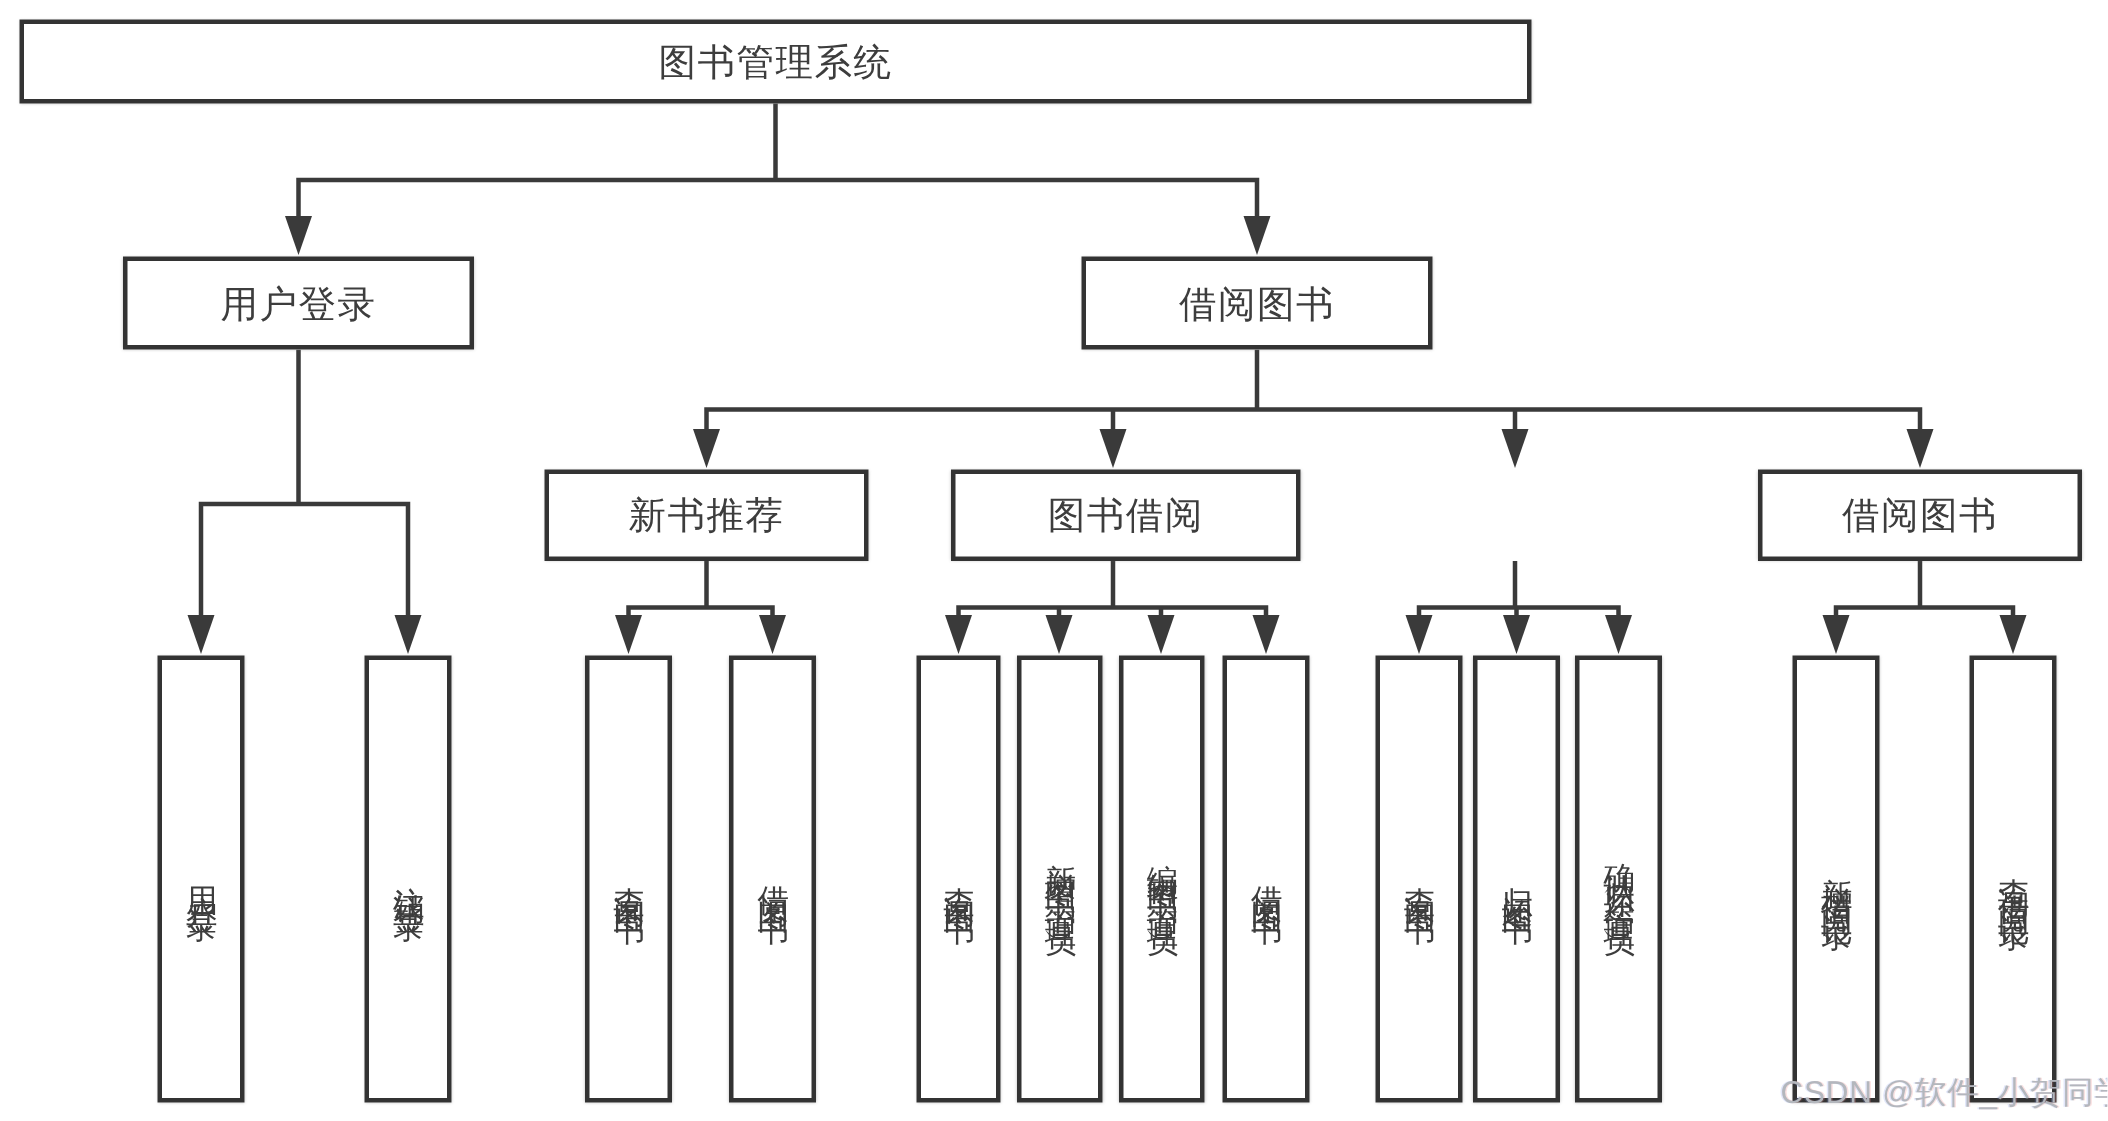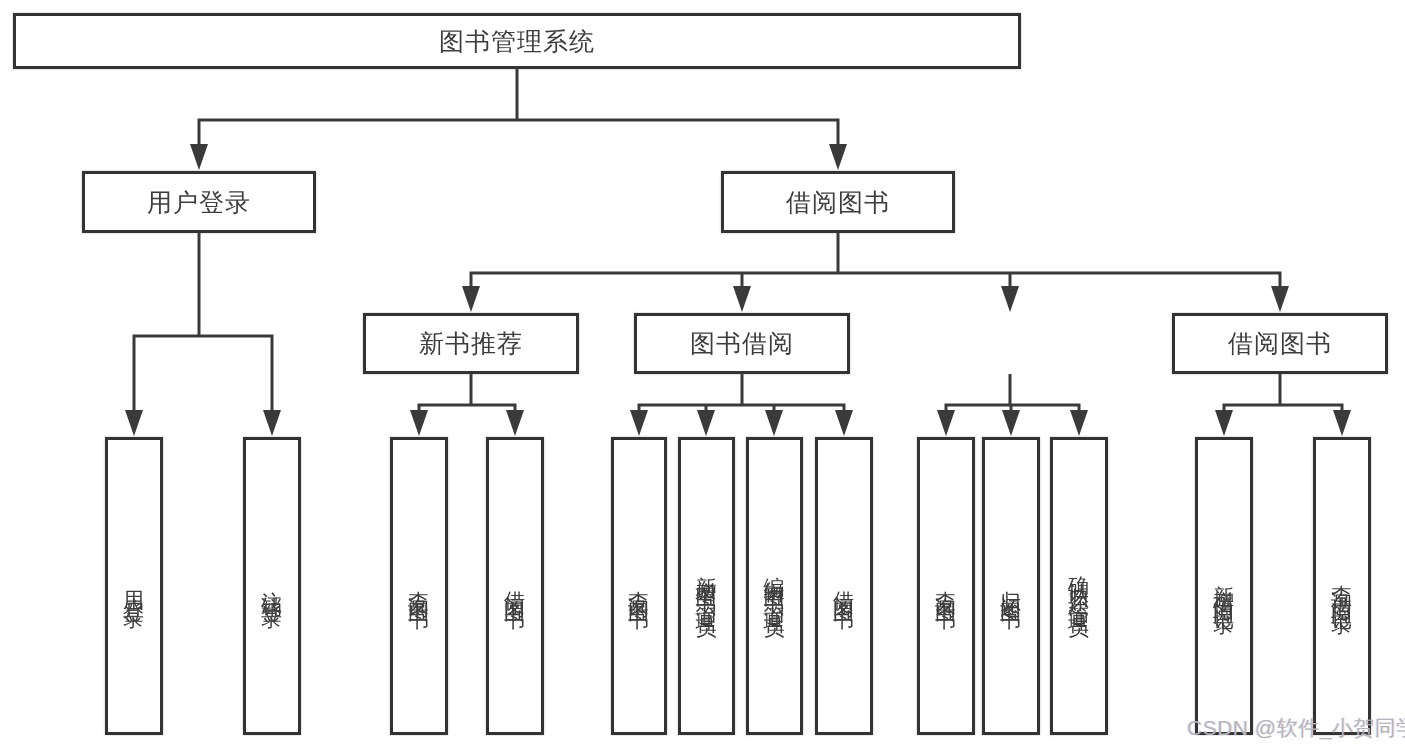--- a/index.html
+++ b/index.html
@@ -102,21 +102,21 @@
   <div class="node h-node" style="left:82px;top:171px;width:234px;height:62px;">
     <span>用户登录</span>
   </div>
   <div class="node h-node" style="left:721px;top:171px;width:234px;height:62px;">
     <span>借阅图书</span>
   </div>
 
   <div class="node h-node" style="left:363px;top:313px;width:216px;height:61px;">
     <span>新书推荐</span>
   </div>
-  <div class="node h-node" style="left:634px;top:313px;width:216px;height:61px;">
+  <div class="node h-node" style="left:634px;top:313px;width:233px;height:61px;">
     <span>图书借阅</span>
   </div>
   <div class="node h-node" style="left:1172px;top:313px;width:216px;height:61px;">
     <span>借阅图书</span>
   </div>
 
   <div class="node v-node" style="left:105px;top:437px;width:58px;height:298px;">
     <span>用户登录</span>
   </div>
   <div class="node v-node" style="left:243px;top:437px;width:58px;height:298px;">

